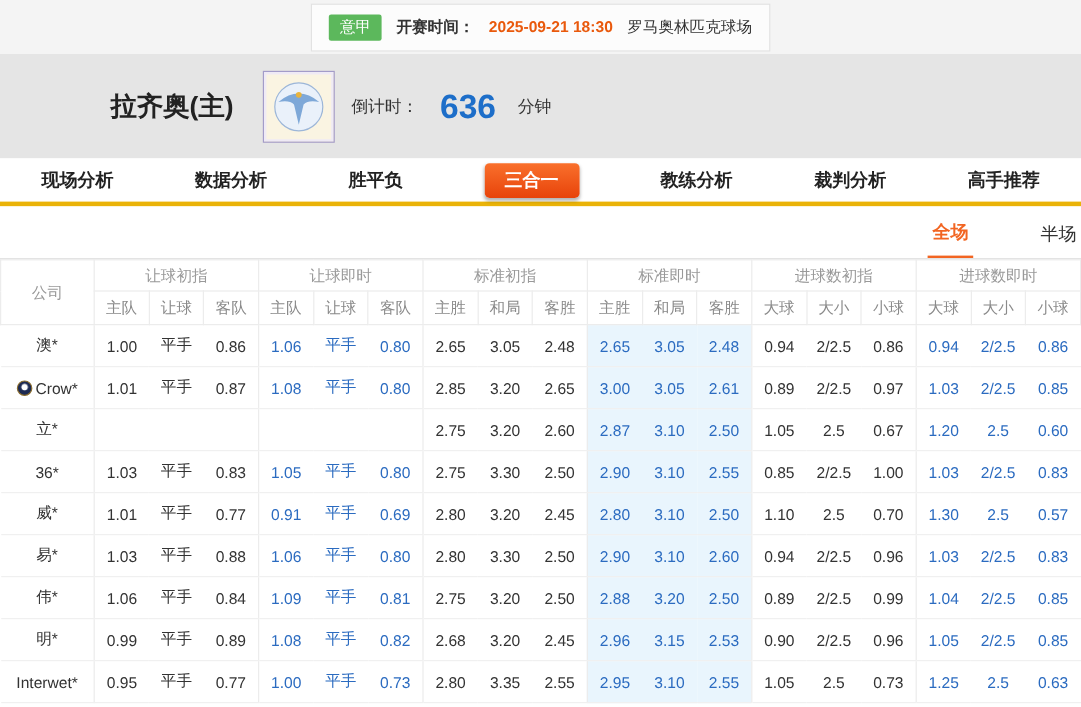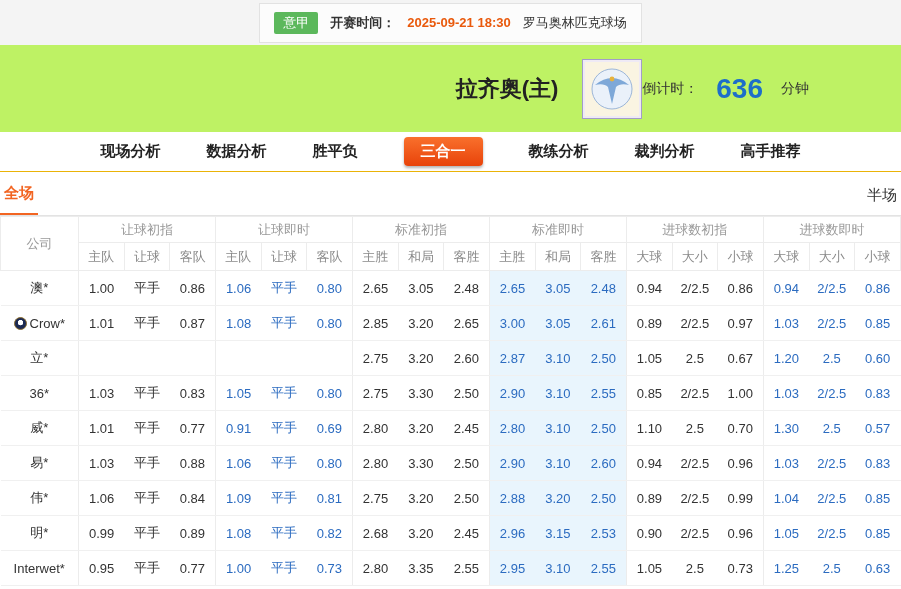--- a/index.html
+++ b/index.html
@@ -21,47 +21,47 @@
   .league-badge {
     background:#5cb85c; color:#fff; padding:2px 9px;
     font-size:13px; border-radius:2px; cursor:pointer;
   }
   .kickoff-label { color:#333; font-weight:bold; }
   .kickoff-time { color:#e9590c; font-weight:bold; }
   .venue { color:#333; }
   
   .match-header {
     height:87px; display:flex; align-items:center;
-    justify-content:flex-end; padding:0 92px; background:#bef264;
+    justify-content:flex-start; padding:0 92px; background:#e5e5e5;gap:14px;
   }
   .team { display:flex; align-items:center; gap:24px; }
   .team-name { font-size:22px; font-weight:bold; color:#222; }
   .logo-box {
     width:60px; height:60px; display:flex; align-items:center; justify-content:center;
   }
   .logo-box.home { border:1px solid #a39cc9; background:#faf4e2; box-shadow:inset 0 0 0 2px #efeaf5; }
   .logo-box.away { border:1px solid #b9c6dd; background:#eef4fb; }
   .countdown { font-size:14px; color:#333; display:flex; align-items:center; }
   .countdown .count { font-size:28px; font-weight:bold; color:#1d6ec9; margin:0 18px; }
   
   .nav-tabs {
     height:40px; display:flex; align-items:center; justify-content:center;
-    gap:46px; border-bottom:1px solid #eab308;
+    gap:68px; border-bottom:4px solid #eab308;
     font-size:15px; font-weight:bold; color:#222; background:#fff;
   }
   .nav-tab { cursor:pointer; }
   .nav-tab.active {
     background:linear-gradient(#f9702c,#e8430a); color:#fff;
     padding:5px 17px; border-radius:4px;
     box-shadow:0 2px 3px rgba(0,0,0,.3);
   }
   
   .sub-tabs {
-    height:44px; display:flex; align-items:flex-end; justify-content:space-between;
-    gap:39px; border-bottom:1px solid #e3e3e3; font-size:15px; background:#fff;
+    height:44px; display:flex; align-items:flex-end; justify-content:flex-end;
+    gap:52px; border-bottom:1px solid #e3e3e3; font-size:15px; background:#fff;
   }
   .sub-tab { padding:10px 4px; cursor:pointer; color:#333; }
   .sub-tab.active { color:#f26522; font-weight:bold; border-bottom:2px solid #f26522; }
   
   table { width:100%; border-collapse:collapse; table-layout:fixed; font-size:13px; }
   col.c-company { width:78px; }
   th, td { text-align:center; }
   thead th {
     font-weight:normal; color:#999; height:26px;
     border:1px solid #ececec; background:#fff;margin-top:8px;

